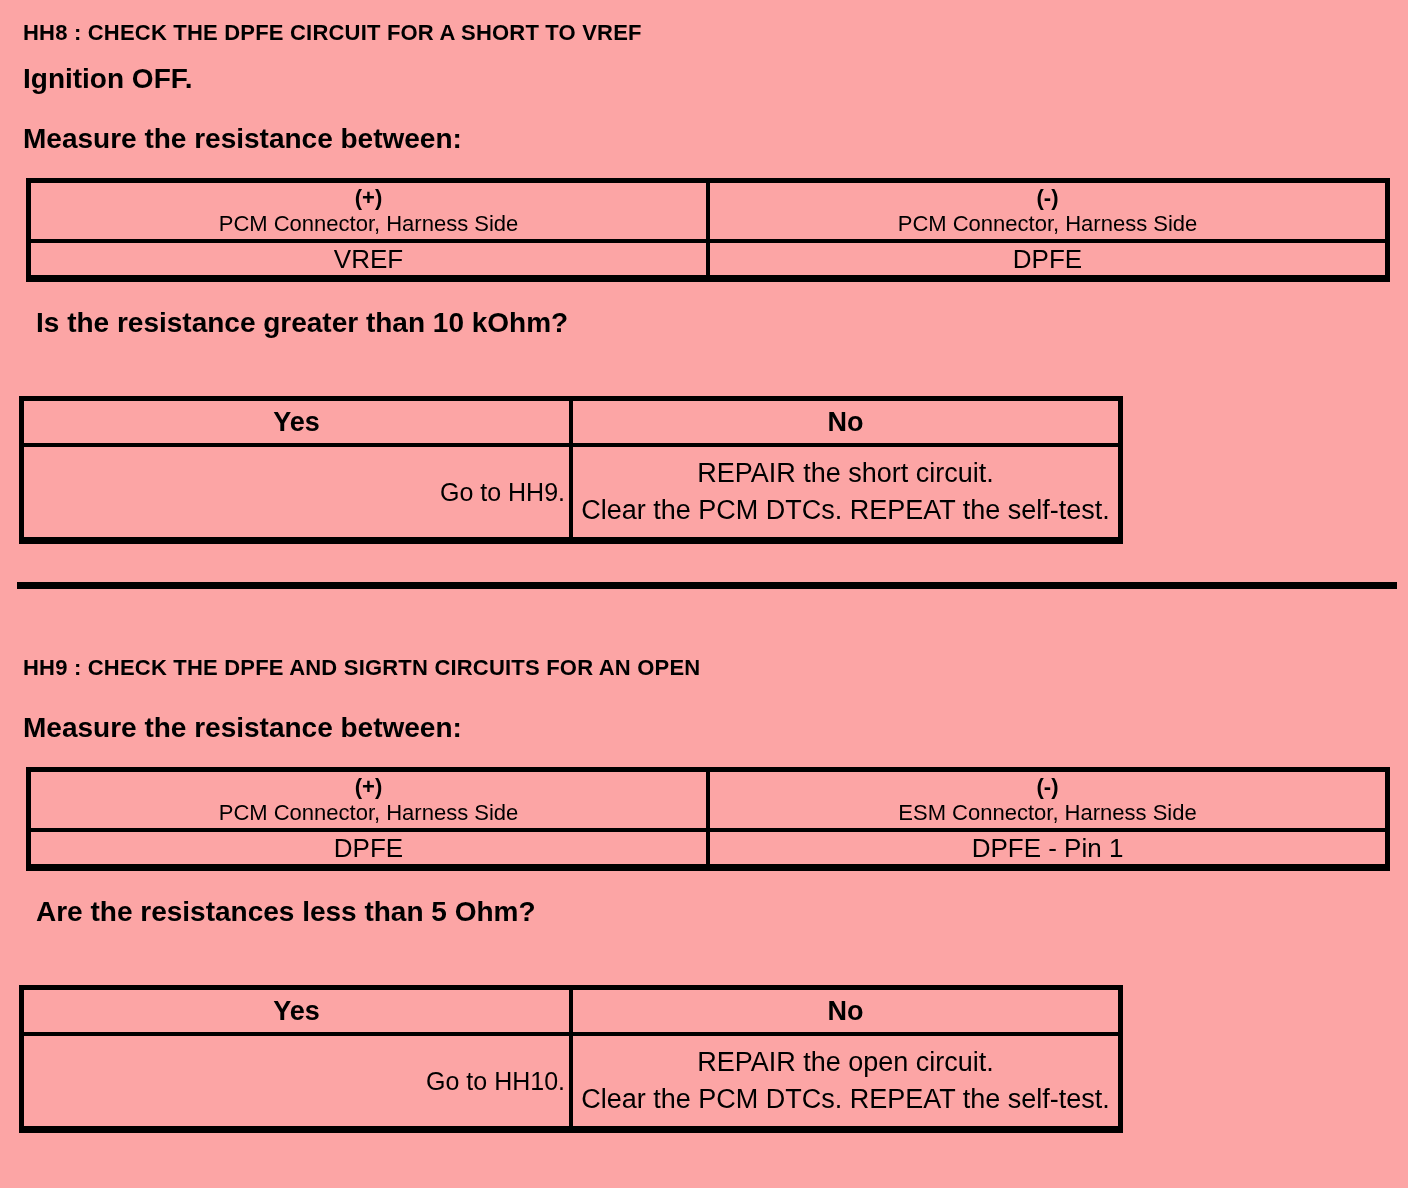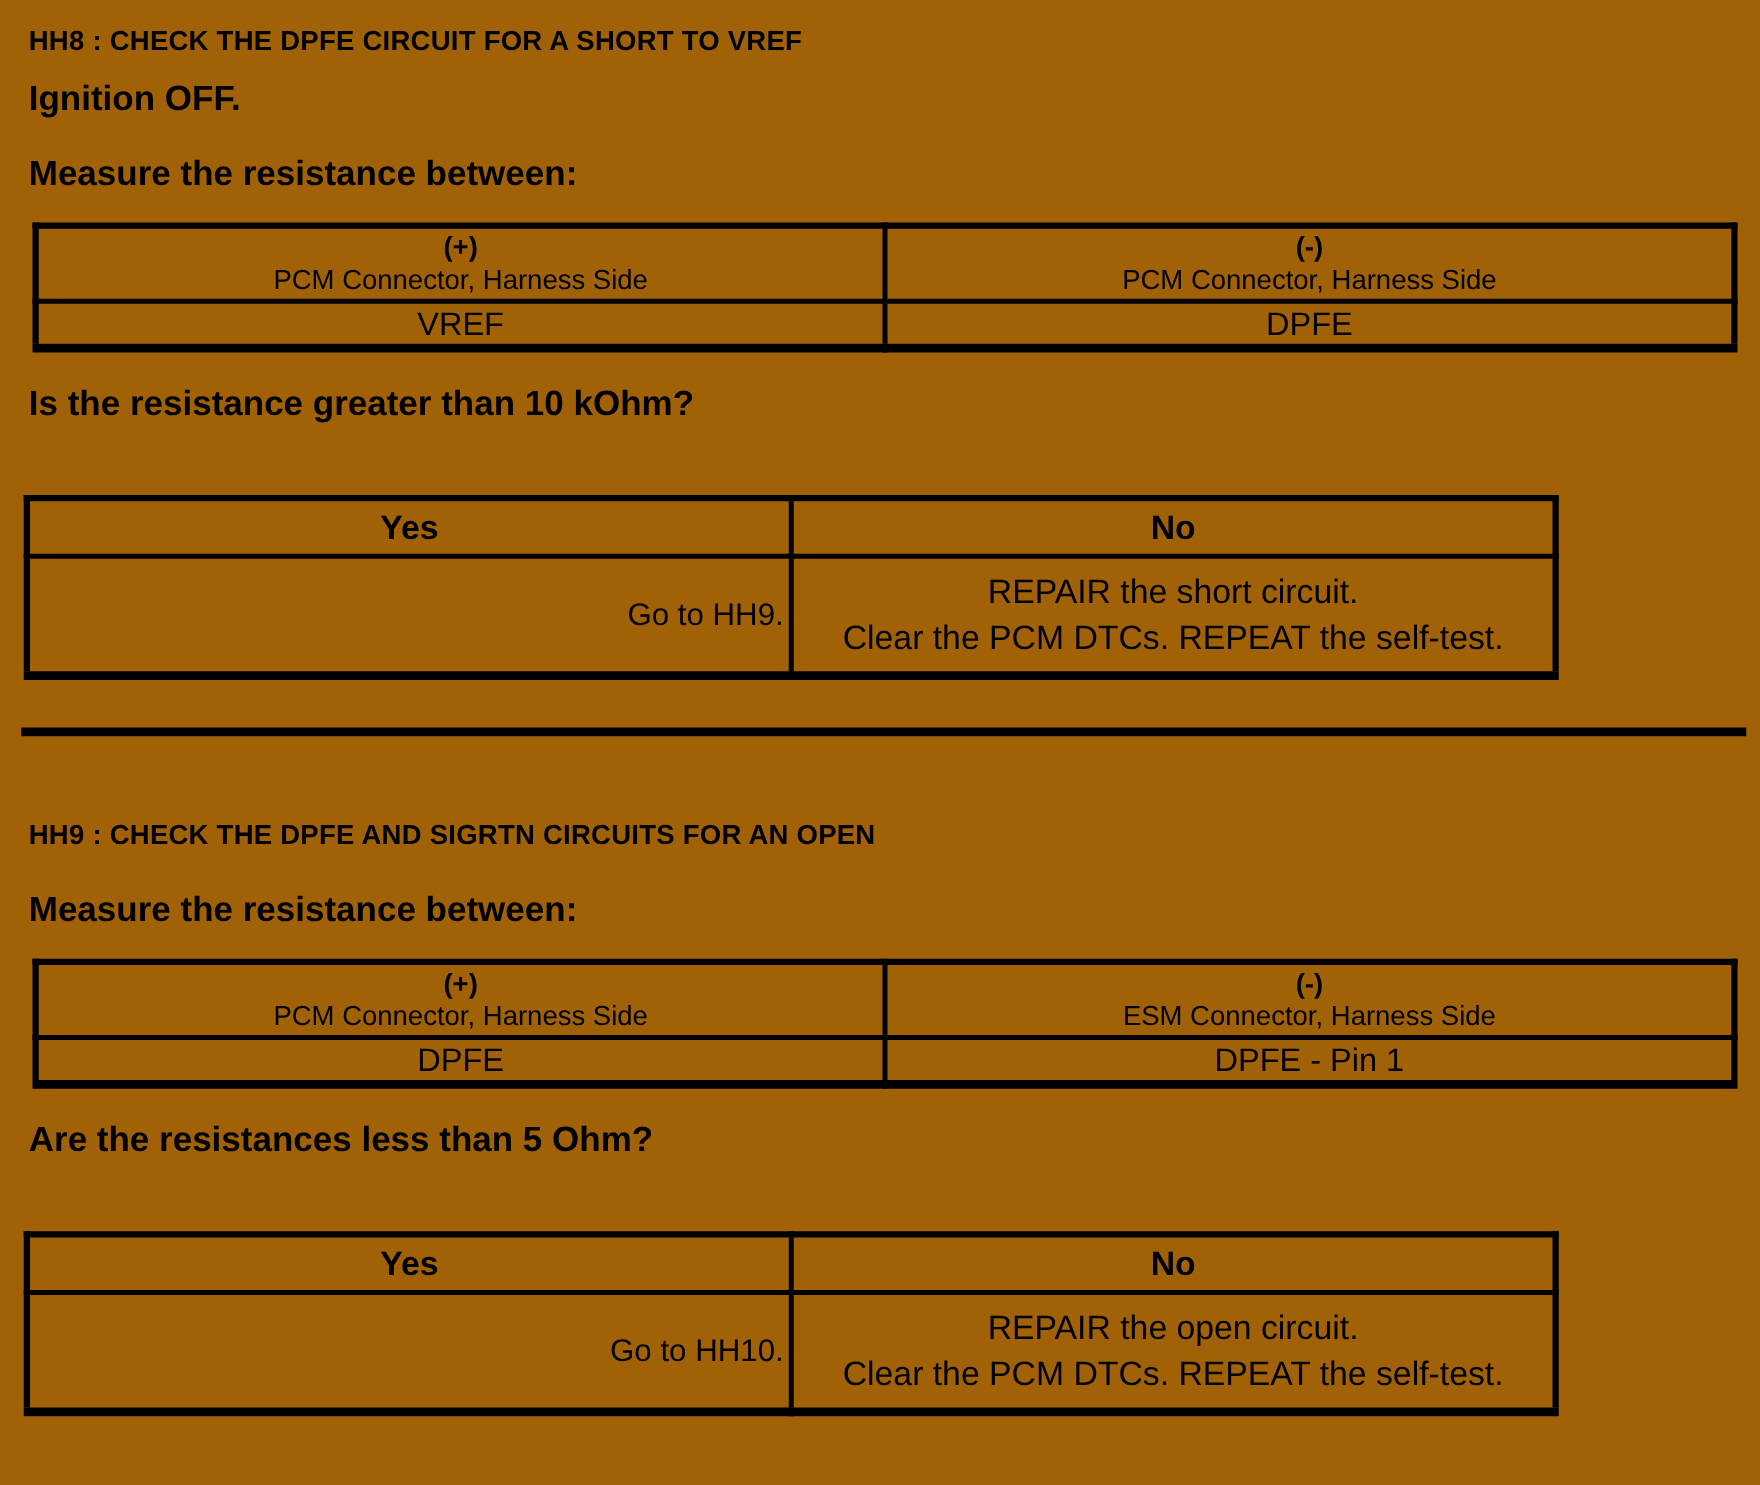--- a/index.html
+++ b/index.html
@@ -6,21 +6,21 @@
     margin: 0;
     padding: 0;
     background: #ffffff;
     color: #000000;
     font-family: "Liberation Sans", "DejaVu Sans", sans-serif;
   }
   .page {
     position: relative;
     width: 1408px;
     height: 1188px;
-    background: #a16207;
+    background: #fca5a5;
     overflow: hidden;
     padding: 20px 0 0 23px;
     box-sizing: border-box;
   }
   .step-title {
     font-size: 22px;
     font-weight: bold;
     line-height: 26px;
     letter-spacing: 0.2px;
     margin: 0;
@@ -31,21 +31,21 @@
     line-height: 34px;
     margin: 0;
   }
   .mt-ignition { margin-top: 16px; }
   .mt-measure1 { margin-top: 26px; }
   .mt-measure2 { margin-top: 30px; }
   .question {
     font-size: 28px;
     font-weight: bold;
     line-height: 34px;
-    margin: 24px 0 0 0;
+    margin: 24px 0 0 13px;
   }
   table {
     border-collapse: collapse;
     table-layout: fixed;
   }
   .meas-table {
     width: 1364px;
     margin-left: 3px;
     margin-top: 22px;
     border: 5px solid #000;
@@ -68,21 +68,21 @@
     font-weight: normal;
     line-height: 26px;
   }
   .meas-table td {
     font-size: 26px;
     font-weight: normal;
     line-height: 26px;
     height: 28px;
   }
   .yn-table {
-    width: 1228px;
+    width: 1104px;
     margin-left: -4px;
     margin-top: 56px;
     border: 5px solid #000;
     border-bottom: 7px solid #000;
   }
   .yn-table th, .yn-table td {
     border: 4px solid #000;
     vertical-align: middle;
     padding: 4px 4px;
     width: 50%;

